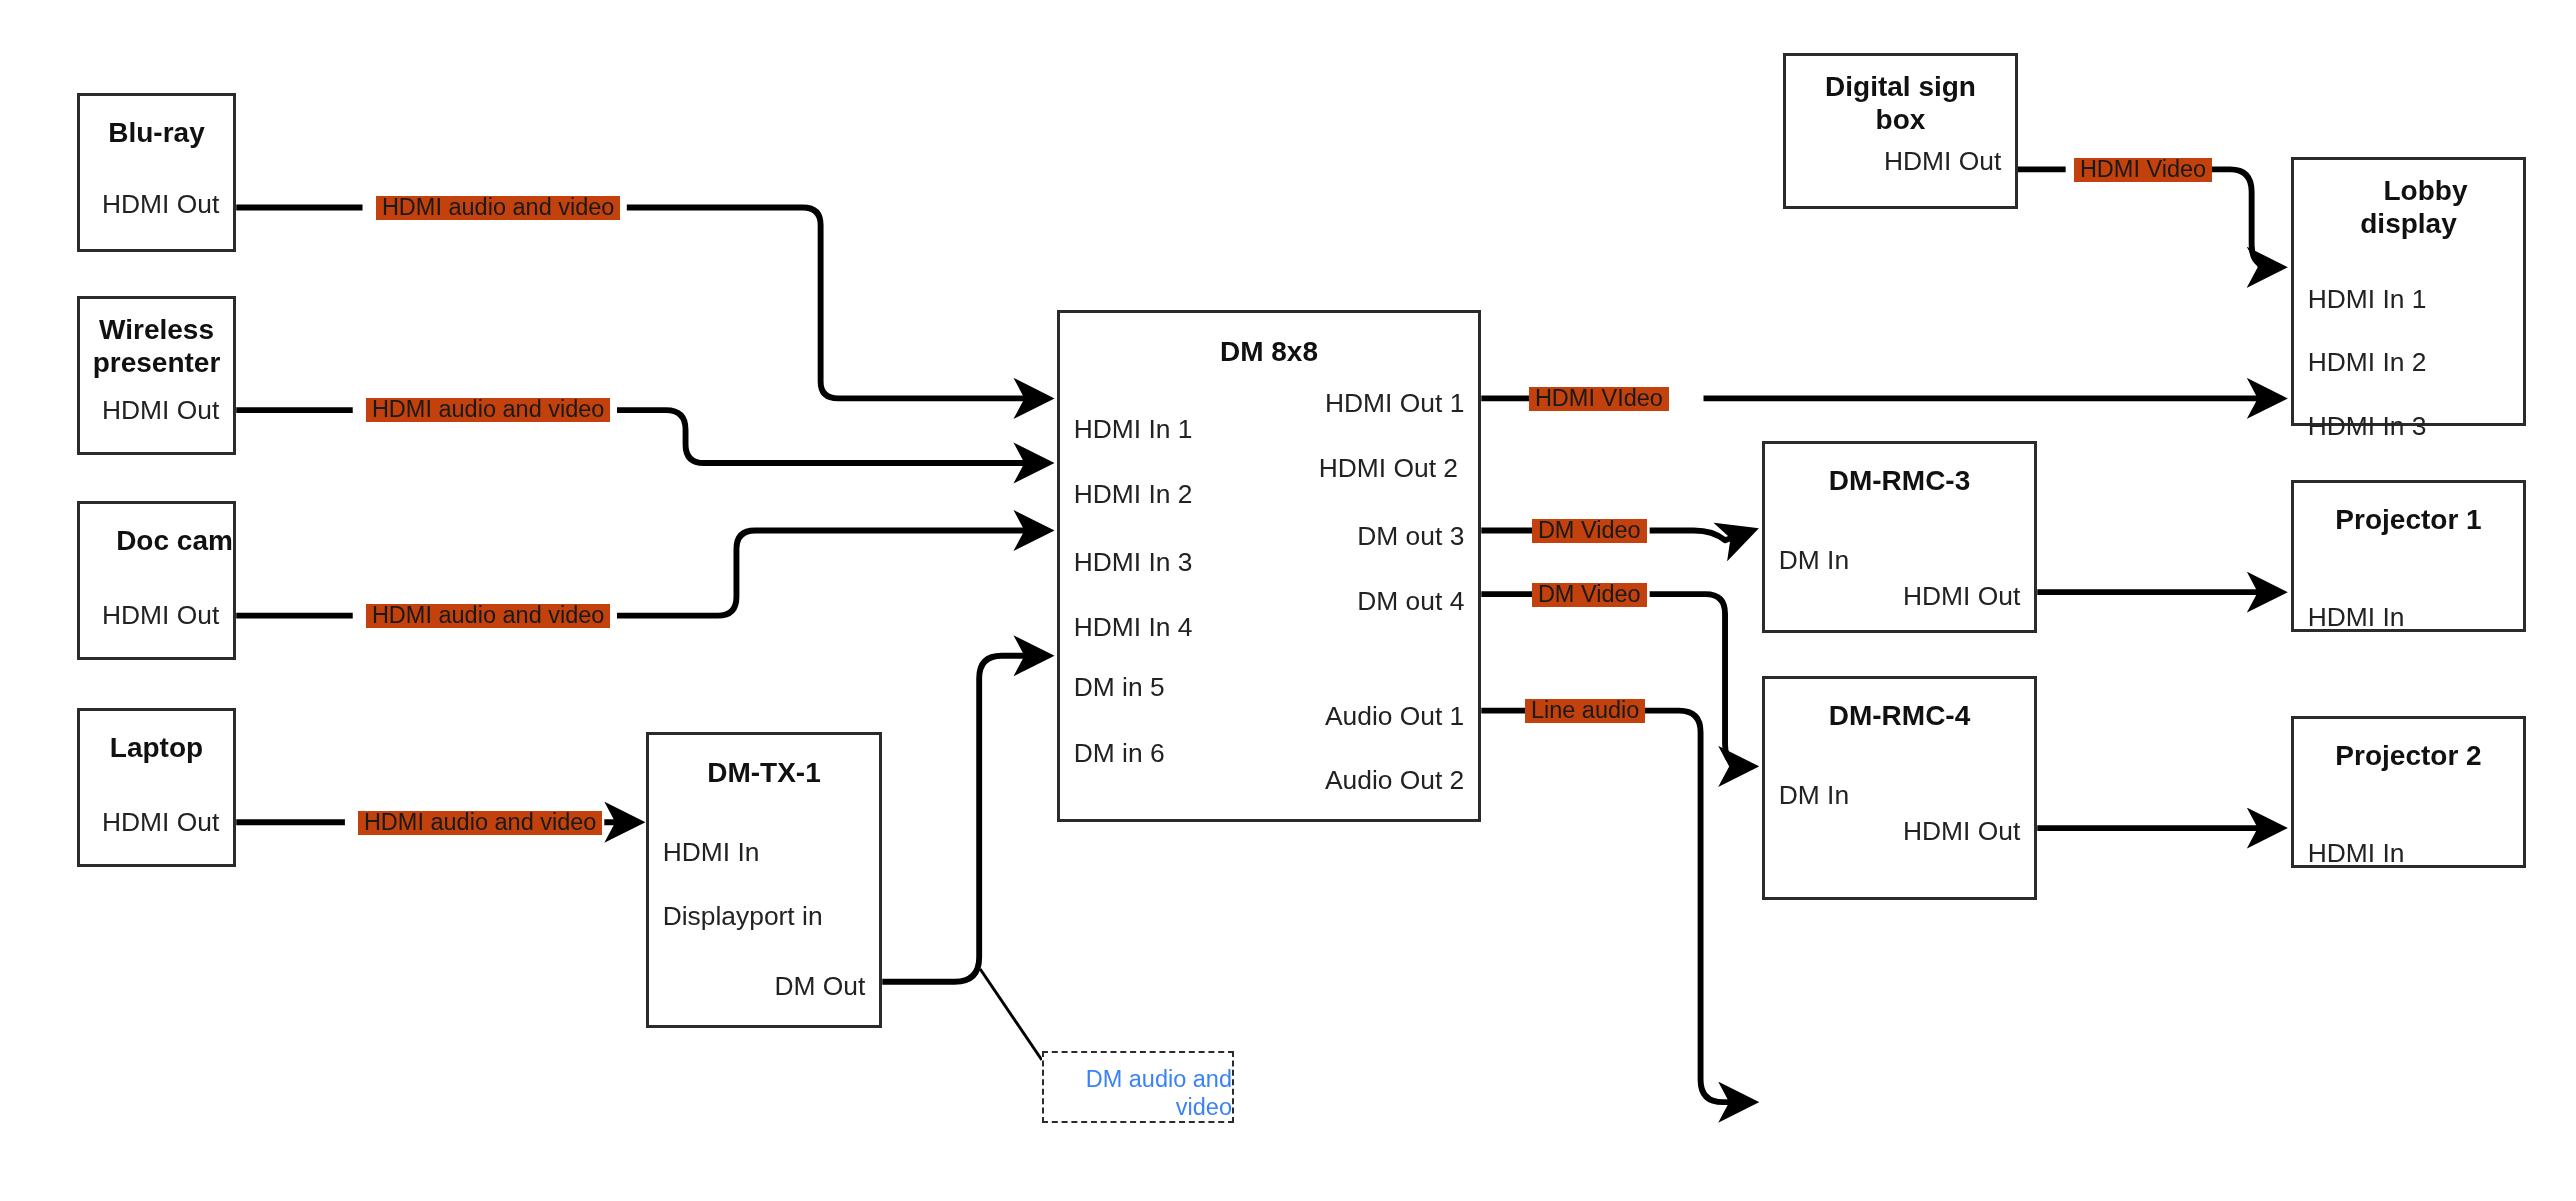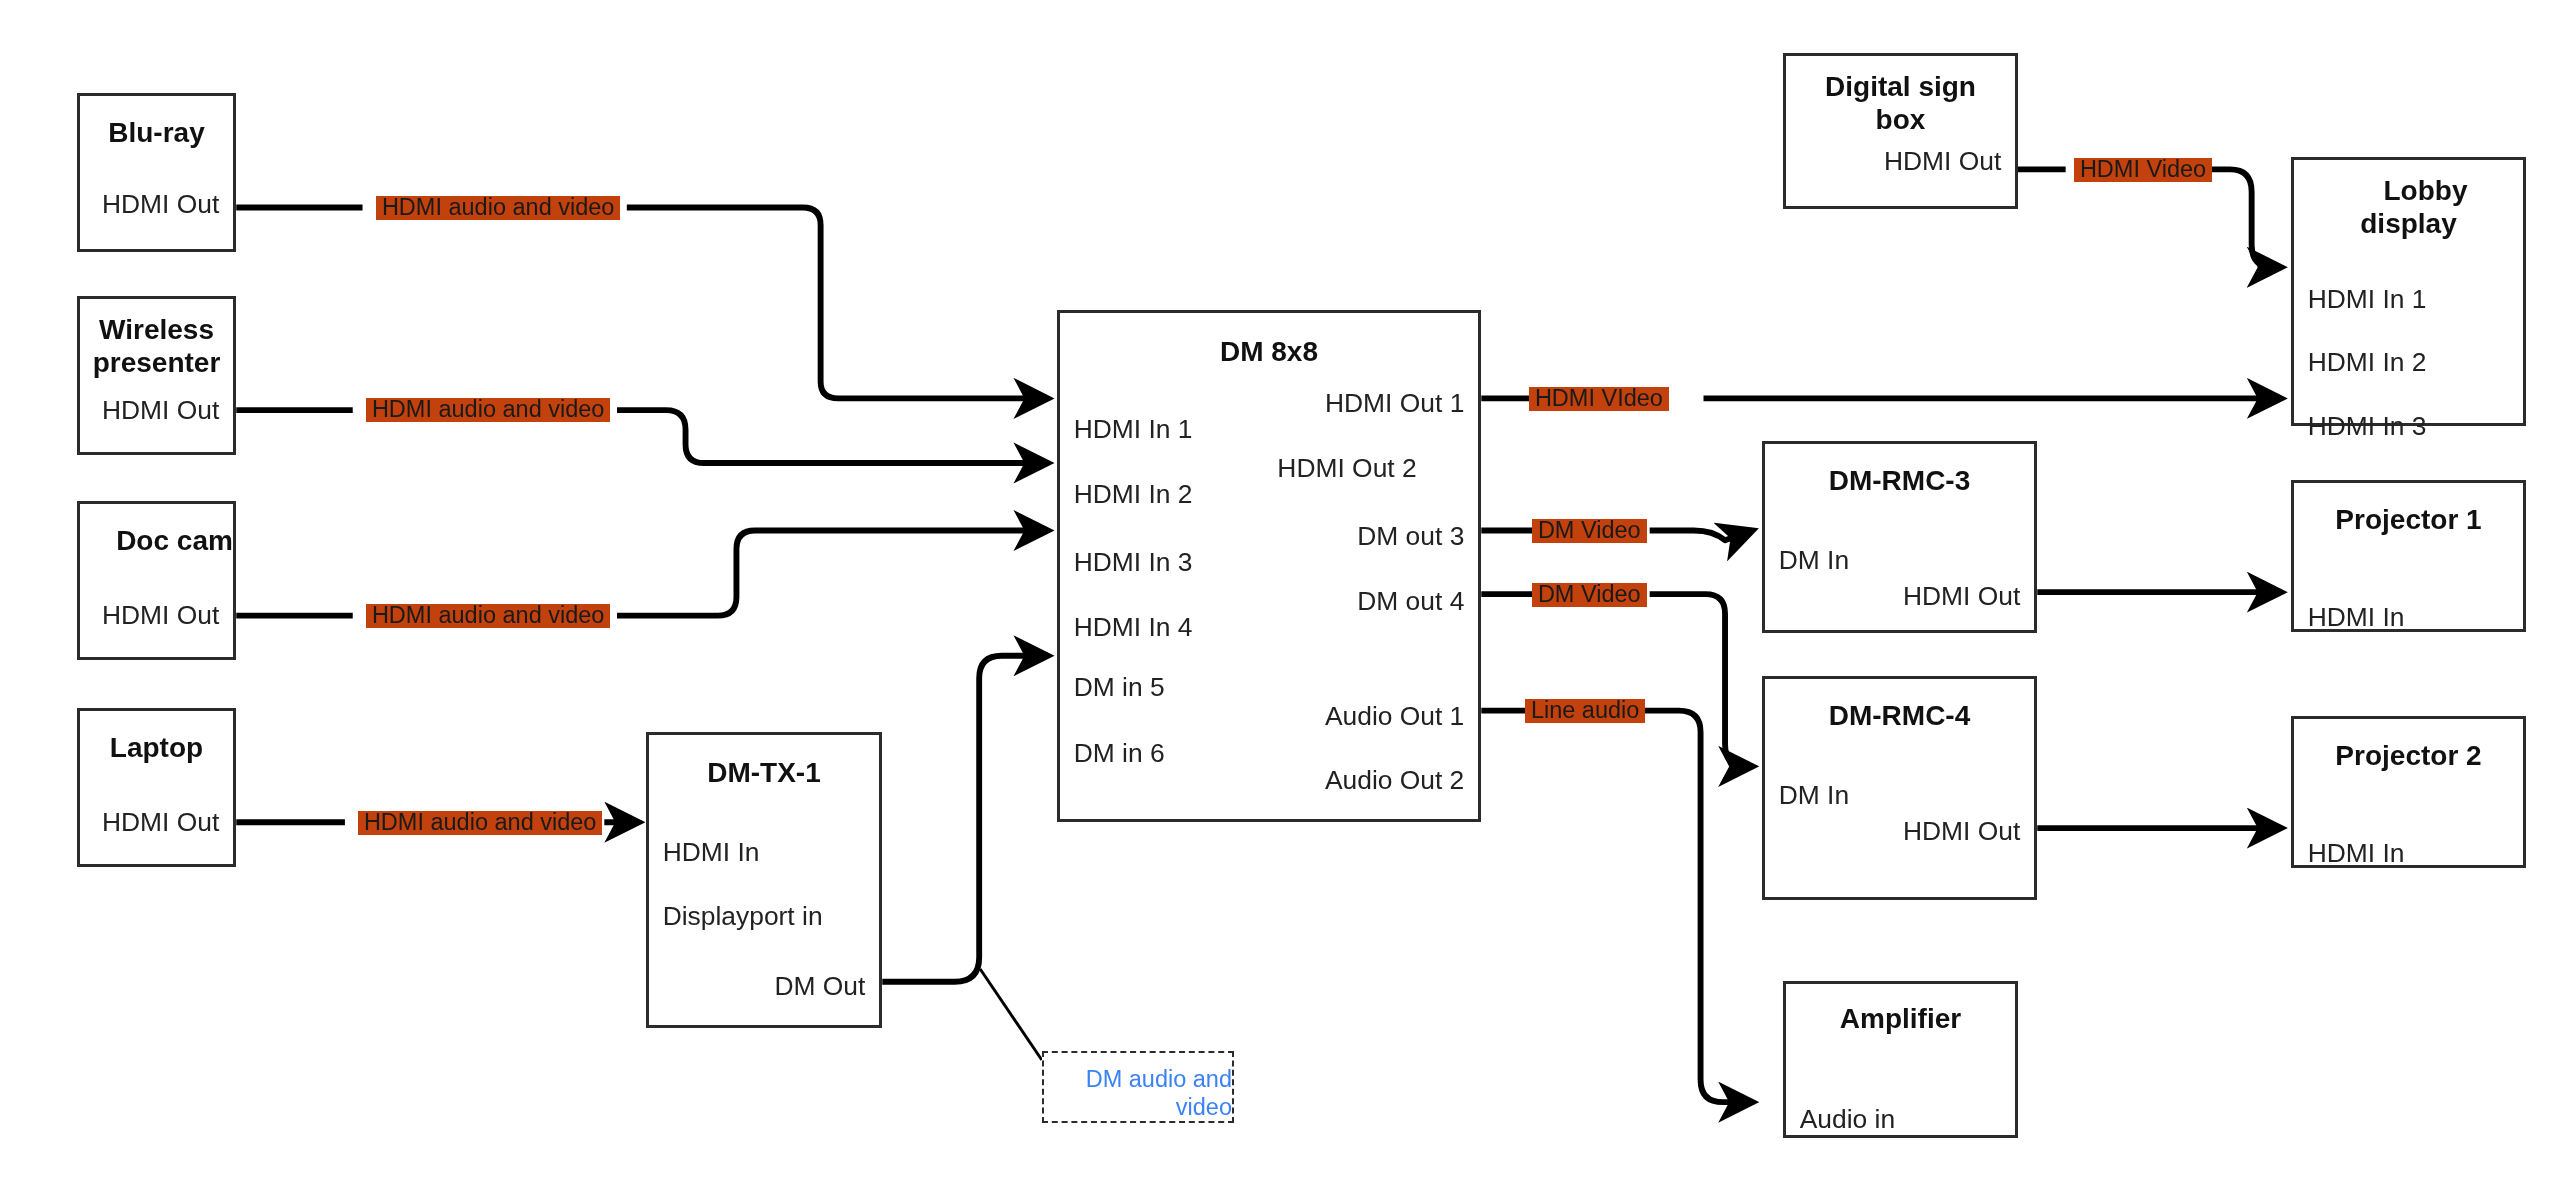--- a/index.html
+++ b/index.html
@@ -159,21 +159,21 @@
     <div class="node-title" style="top:21.5px;">DM 8x8</div>
 
     <div class="port left" style="left:13.7px; top:77px;">HDMI In 1</div>
     <div class="port left" style="left:13.7px; top:142px;">HDMI In 2</div>
     <div class="port left" style="left:13.7px; top:210px;">HDMI In 3</div>
     <div class="port left" style="left:13.7px; top:275px;">HDMI In 4</div>
     <div class="port left" style="left:13.7px; top:335px;">DM in 5</div>
     <div class="port left" style="left:13.7px; top:401px;">DM in 6</div>
 
     <div class="port right" style="right:13.7px; top:77px; left:176px;">HDMI Out 1</div>
-    <div class="port right" style="right:20px; top:142px; left:176px;text-align:center;">HDMI Out 2</div>
+    <div class="port right" style="right:20px; top:142px; left:176px;">HDMI Out 2</div>
     <div class="port right" style="right:13.7px; top:210px; left:176px;">DM out 3</div>
     <div class="port right" style="right:13.7px; top:275px; left:176px;">DM out 4</div>
     <div class="port right" style="right:13.7px; top:390px; left:176px;">Audio Out 1</div>
     <div class="port right" style="right:13.7px; top:454px; left:176px;">Audio Out 2</div>
   </div>
 
   <div class="node dashed" style="left:1042px; top:1051px; width:192px; height:72px;">
     <div class="note-text" style="top:11.7px;">DM audio and</div>
     <div class="note-text" style="top:40px;">video</div>
   </div>
@@ -207,19 +207,15 @@
   <div class="node" style="left:2291px; top:480px; width:235px; height:152px;">
     <div class="node-title" style="top:19.6px;">Projector 1</div>
     <div class="port left" style="left:13.7px; top:95px;">HDMI In</div>
   </div>
 
   <div class="node" style="left:2291px; top:716px; width:235px; height:152px;">
     <div class="node-title" style="top:19.6px;">Projector 2</div>
     <div class="port left" style="left:13.7px; top:95px;">HDMI In</div>
   </div>
 
-  <div class="node" style="left:1783px; top:981px; width:235px; height:157px;">
-    <div class="node-title" style="top:17.6px;">Amplifier</div>
-    <div class="port left" style="left:13.7px; top:96px;">Audio in</div>
-  </div>
 
 </div>
 
 
 </body></html>

